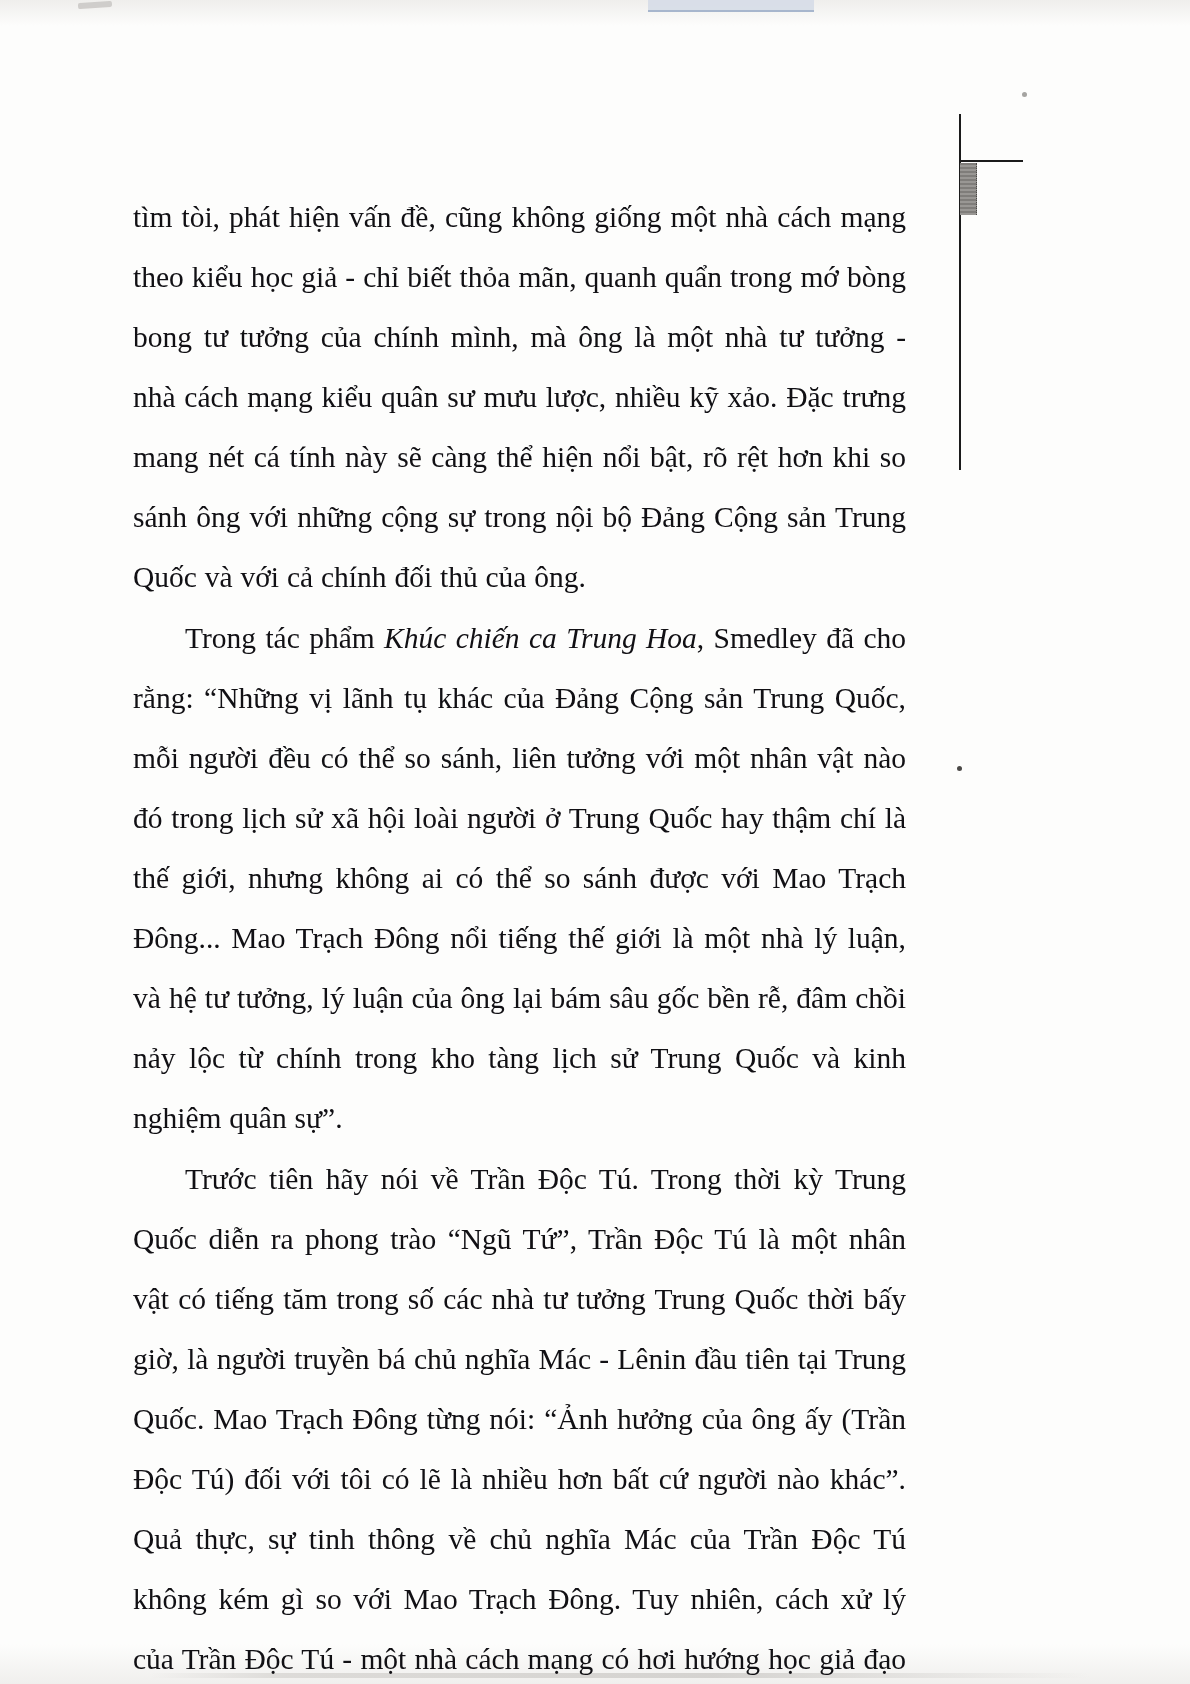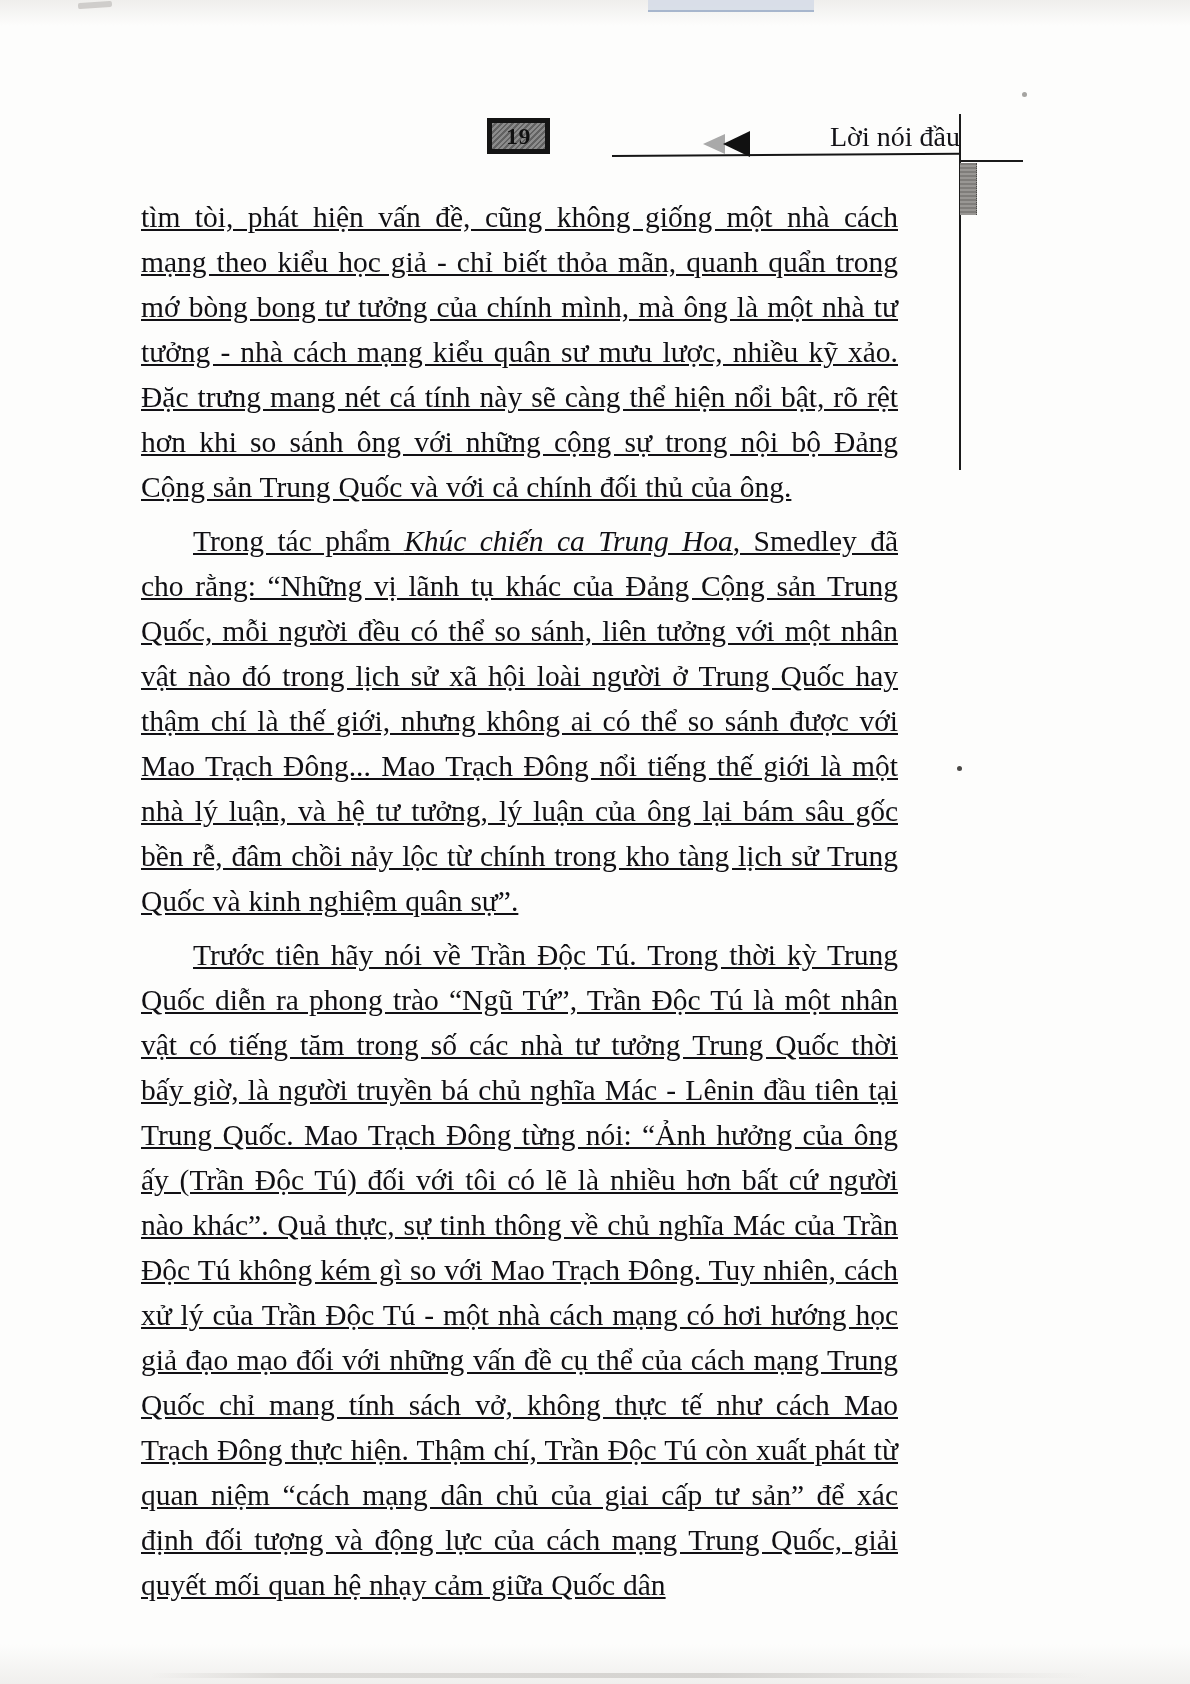--- a/index.html
+++ b/index.html
@@ -163,61 +163,48 @@
 
   
   .body-text {
     position: absolute;
     left: 132px;
     top: 186px;
     width: 775px;
   }
 
   .para {
-    margin: 9px;
+    margin: 1px;
     font-size: 29.5px;
-    line-height: 45px;
+    line-height: 60px;
     text-align: justify;
     text-justify: inter-word;
     letter-spacing: 0px;
     word-spacing: 0.5px;
     hyphens: none;
-    text-decoration: underline;
   }
   .para + .para { margin-top: 0; }
   .para.indent { text-indent: 52px; }
   .para .italic { font-style: italic; }
 
   
   .para.ragged-end { text-align-last: left; }
 </style>
 </head>
 <body>
 
 <div class="page">
 
   <div class="scan-edge-top"></div>
   <div class="scan-edge-bottom"></div>
   <div class="scan-mark-tl"></div>
   <div class="scan-mark-top-bar"></div>
   <div class="scan-mark-bottom-bar"></div>
   <div class="scan-speck" style="left:1022px; top:92px; width:5px; height:5px;"></div>
 
-  <div class="running-head">
-
-    <div class="page-number-box">
-      <span>19</span>
-    </div>
-
-    <div class="head-rule"></div>
-    <div class="arrow-light"></div>
-    <div class="arrow-dark"></div>
-
-    <div class="head-title">Lời nói đầu</div>
-  </div>
 
   <div class="margin-vline"></div>
   <div class="margin-hline"></div>
   <div class="margin-block"></div>
   <div class="margin-dot"></div>
 
   <div class="body-text">
 
     <p class="para ragged-end">tìm tòi, phát hiện vấn đề, cũng không giống một nhà cách mạng theo kiểu học giả - chỉ biết thỏa mãn, quanh quẩn trong mớ bòng bong tư tưởng của chính mình, mà ông là một nhà tư tưởng - nhà cách mạng kiểu quân sư mưu lược, nhiều kỹ xảo. Đặc trưng mang nét cá tính này sẽ càng thể hiện nổi bật, rõ rệt hơn khi so sánh ông với những cộng sự trong nội bộ Đảng Cộng sản Trung Quốc và với cả chính đối thủ của ông.</p>
 

